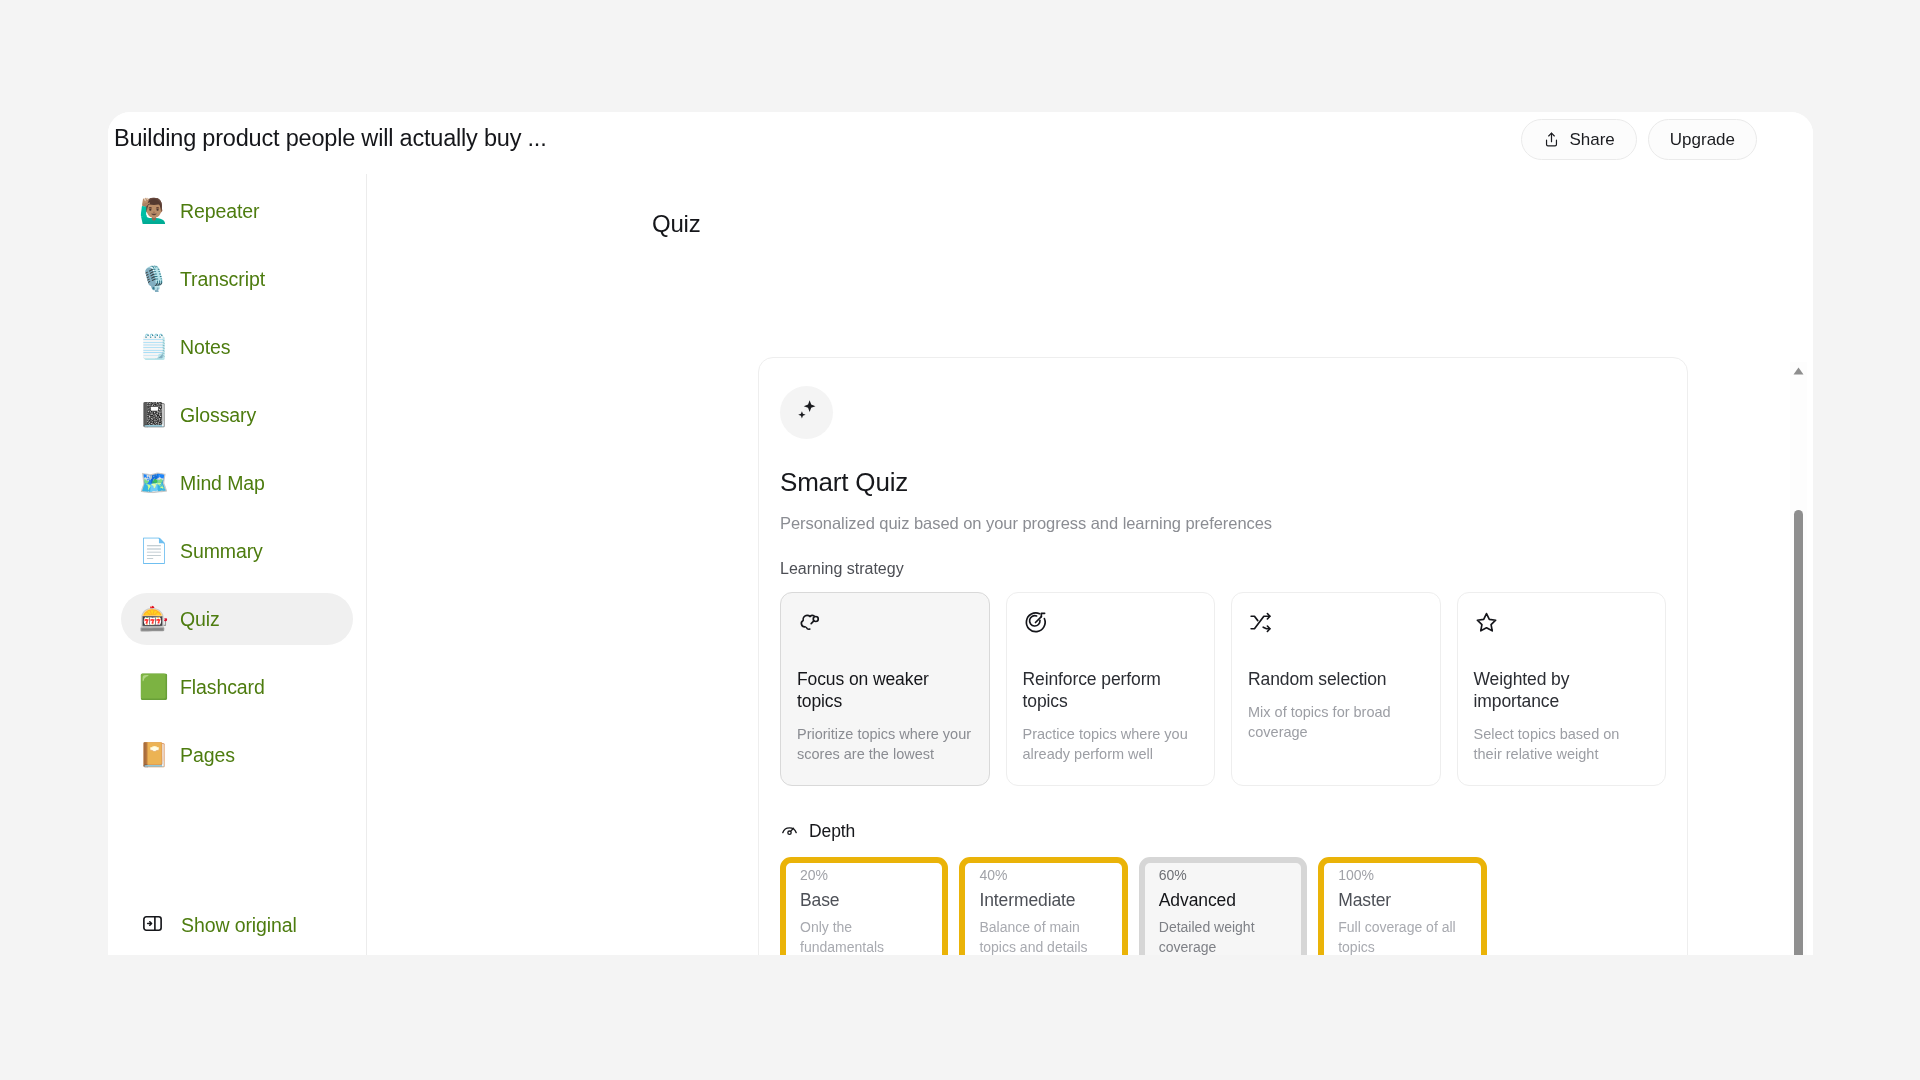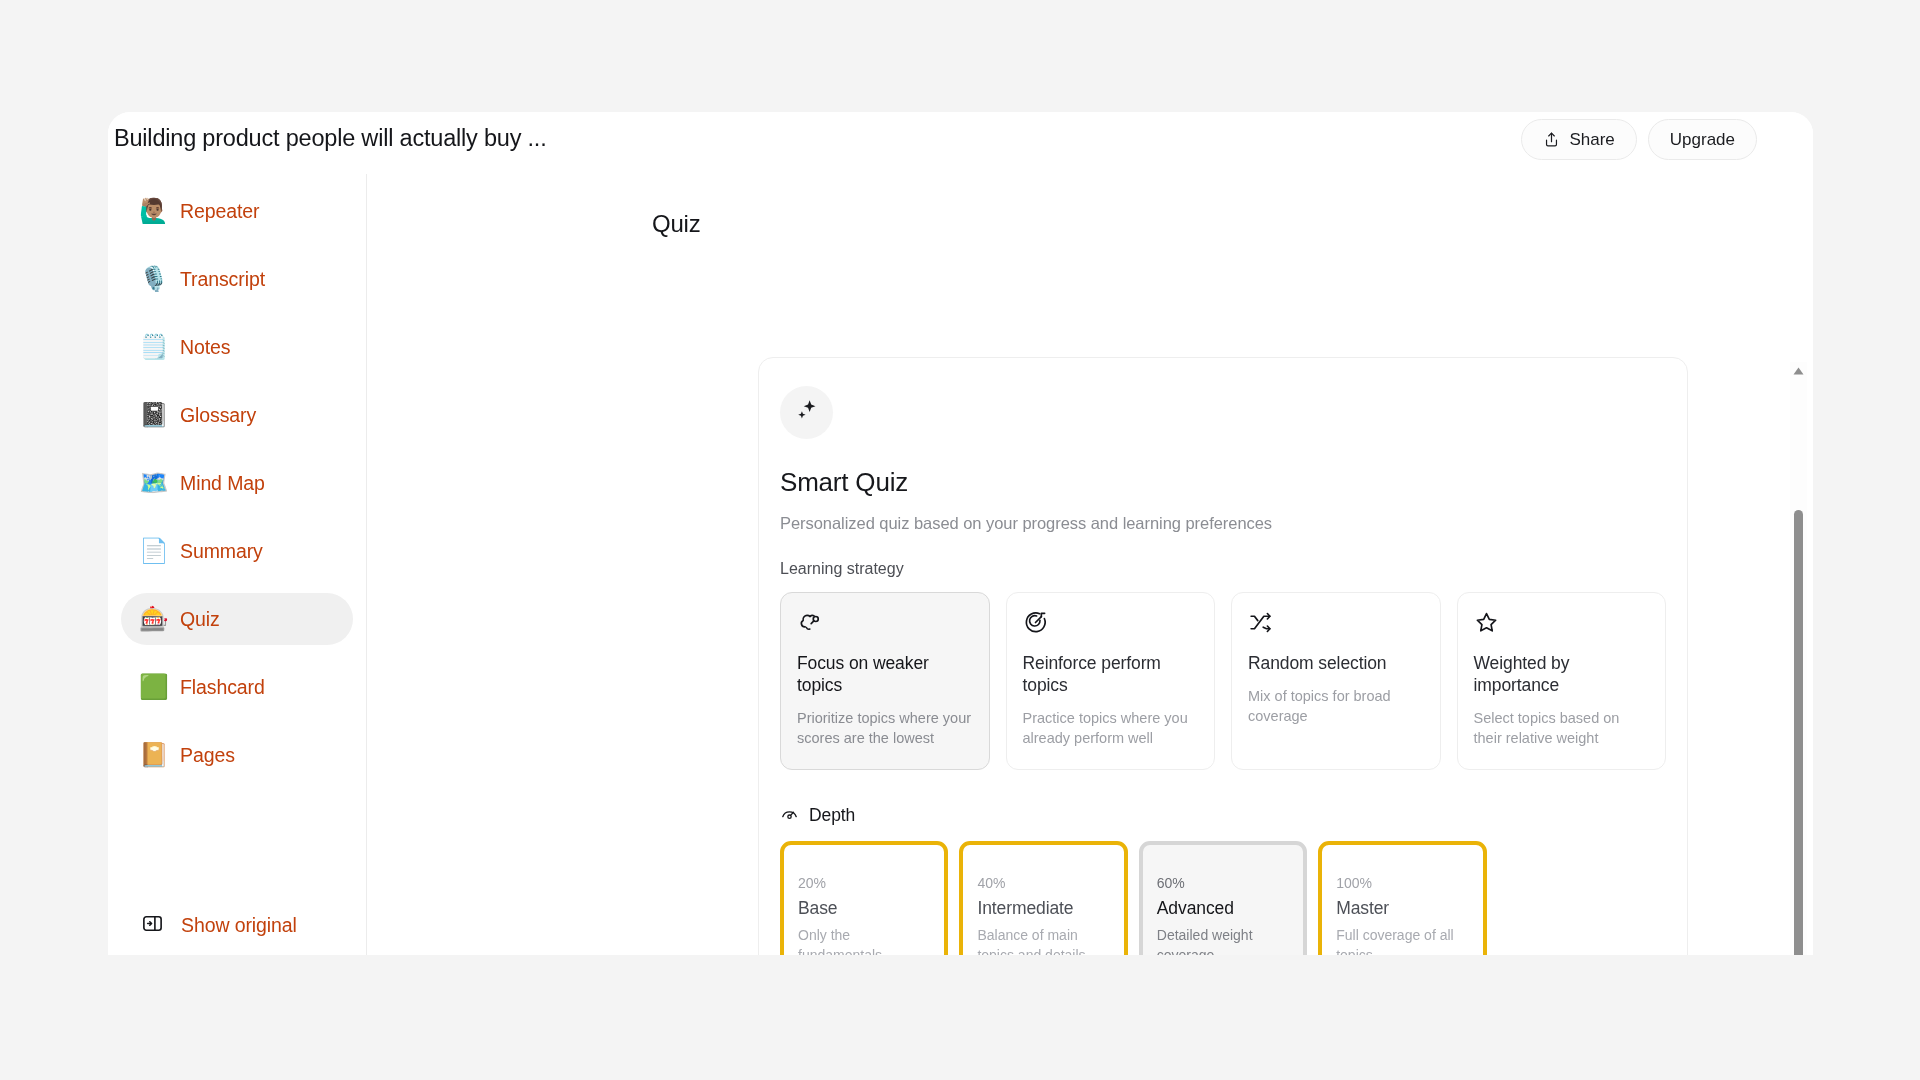--- a/index.html
+++ b/index.html
@@ -100,21 +100,21 @@
   .nav-item.active { background: #f0f0f0; }
   .nav-emoji {
     font-size: 24px;
     line-height: 1;
     width: 26px;
     text-align: center;
     flex: 0 0 26px;
   }
   .nav-label {
     font-size: 19.5px;
-    color: #c2410c;
+    color: #4d7c0f;
     letter-spacing: -0.1px;
   }
   #show-original {
     position: absolute;
     left: 13px;
     bottom: 6px;
     display: flex;
     align-items: center;
     gap: 16px;
     height: 48px;
@@ -199,21 +199,21 @@
     box-sizing: border-box;
     min-height: 165px;
   }
   .strategy-card.selected {
     background: #f6f6f6;
     border-color: #d9d9d9;
   }
   .strategy-icon { height: 26px; color: #14151a; }
   .strategy-icon svg { display:block; }
   .strategy-title {
-    margin-top: 17px;
+    margin-top: 33px;
     font-size: 17.5px;
     color: #2b2d33;
     letter-spacing: -0.1px;
     line-height: 1.25;
   }
   .strategy-card.selected .strategy-title { color: #15161a; }
   .strategy-desc {
     margin-top: 11px;
     font-size: 14.5px;
     color: #9c9ea4;
@@ -233,23 +233,23 @@
     color: #16171b;
     letter-spacing: -0.1px;
   }
   #depth-grid {
     margin-top: 14px;
     display: grid;
     grid-template-columns: repeat(5, 1fr);
     gap: 11px;
   }
   .depth-card {
-    border: 4px solid #eab308;
+    border: 6px solid #eab308;
     border-radius: 11px;
-    padding: 30px 14px 16px 14px;
+    padding: 4px 14px 16px 14px;
     background: #ffffff;
     cursor: pointer;
     box-sizing: border-box;
     min-height: 100px;
   }
   .depth-card.selected {
     background: #f6f6f6;
     border-color: #d6d6d6;
   }
   .depth-pct {

